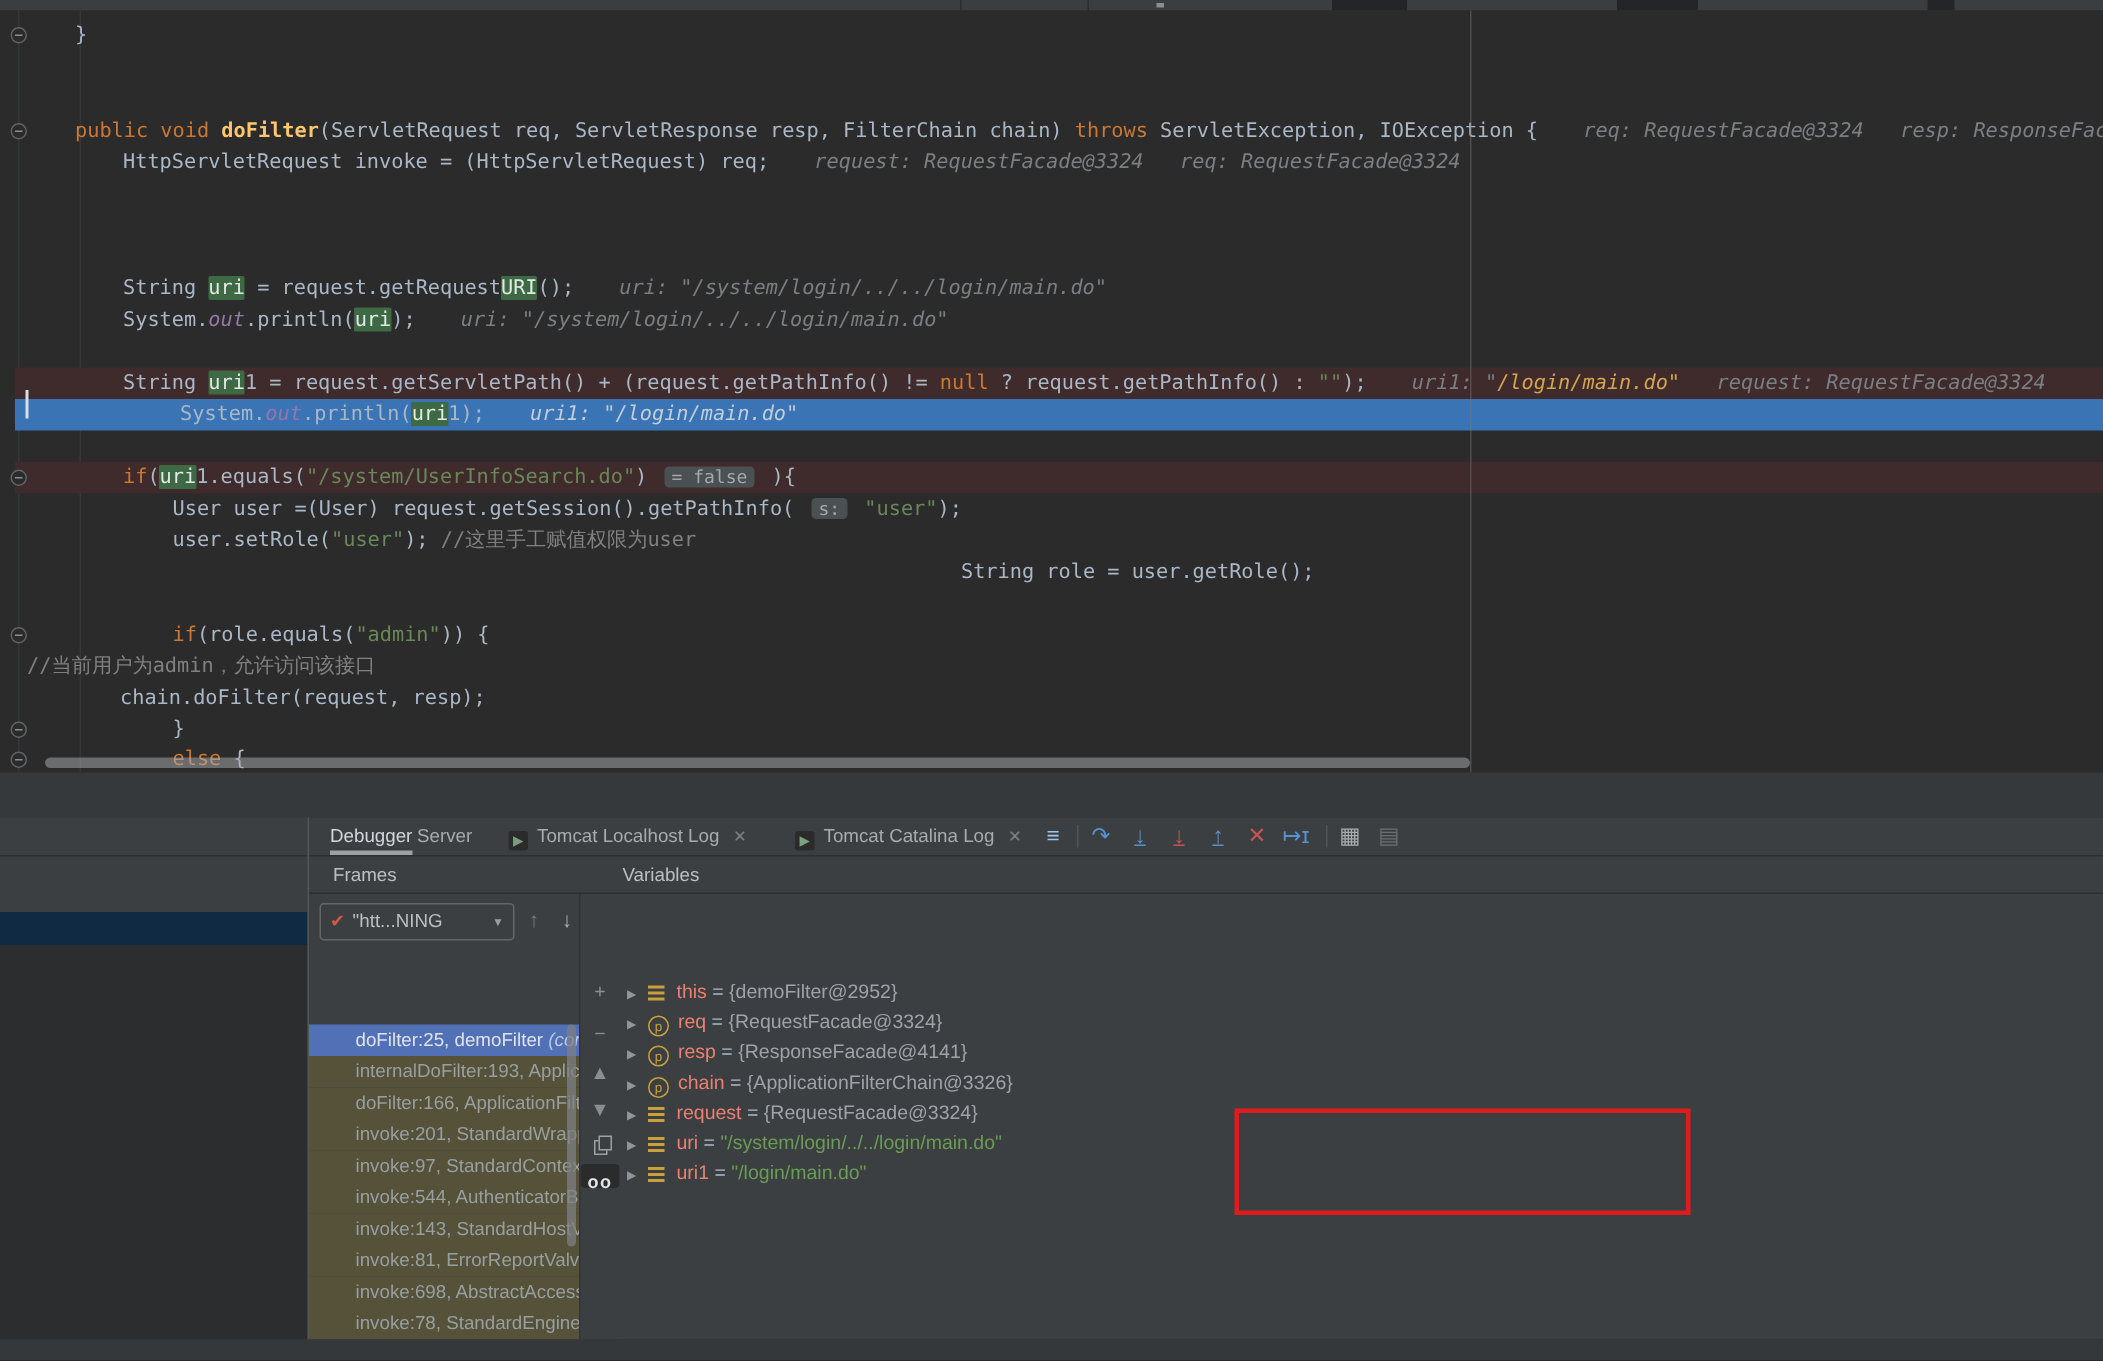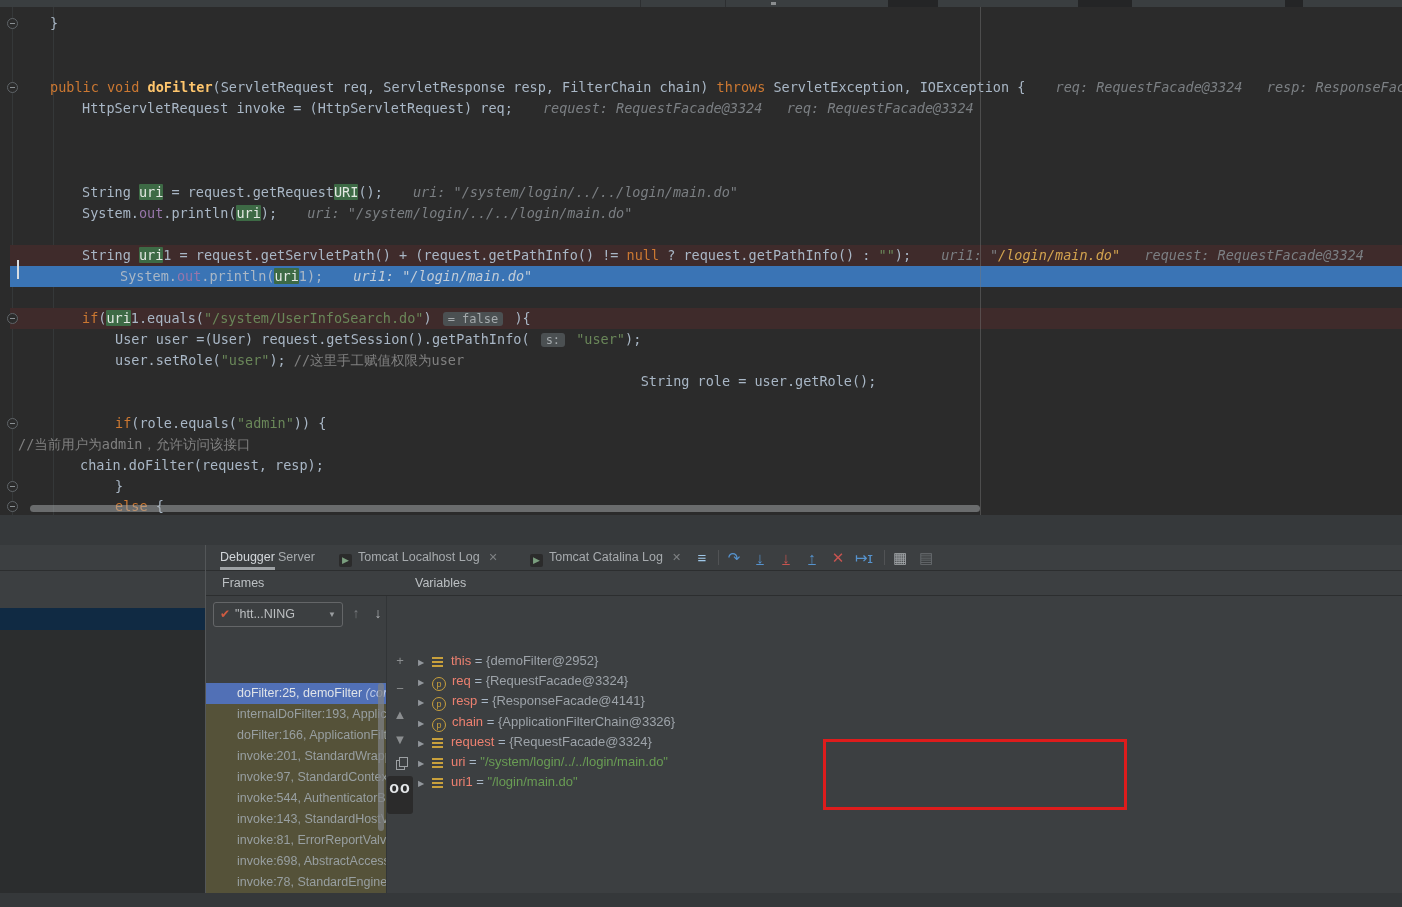--- a/index.html
+++ b/index.html
@@ -21,21 +21,21 @@
              font-family:"DejaVu Sans Mono",monospace;font-size:13.5px;color:#a9b7c6;}
   .band{position:absolute;left:10px;right:0;top:0;bottom:0;}
   .band.bp{background:#3f2b2b;}
   .band.exec{background:#3a74b5;}
   .code-text{position:relative;z-index:2;display:block;}
   .seg-pl{color:#a9b7c6}
   .seg-kw{color:#cc7832}
   .seg-decl{color:#ffc66d;font-weight:bold}
   .seg-str{color:#6a8759}
   .seg-cmt{color:#808080}
-  .seg-fld{color:#9876aa;}
+  .seg-fld{color:#9876aa;font-style:italic}
   .seg-hl{background:#3d6a45;color:#e2e8e2;border-radius:1px;}
   .seg-chip{background:#4b5052;color:#a4a9ac;border-radius:3px;padding:0 5px;margin:0 3px;font-size:12px;}
   .hints{margin-left:22px;}
   .h{color:#7b7f83;font-style:italic}
   .ho{color:#d4a44f;font-style:italic}
   .he{color:#c2cdd8;font-style:italic}
   .fold-icon{width:9px;height:9px;border:1px solid #5f6468;border-radius:50%;background:#2b2b2b;z-index:4;}
   .fold-icon::after{content:"";position:absolute;left:2px;top:4px;width:5px;height:1px;background:#8a8f93;}
   .caret-bar{left:17px;width:2px;background:#d8dde2;z-index:6;}
   .ed-hscroll{left:30px;top:498px;width:950px;height:7px;background:rgba(170,173,176,.5);border-radius:4px;z-index:7;}
@@ -77,21 +77,21 @@
   .frame-row{position:absolute;left:0;width:180px;height:21px;line-height:21px;font-size:12.5px;
              color:#989fa1;white-space:nowrap;overflow:hidden;padding-left:31px;box-sizing:border-box;}
   .frame-row.lib{background:#555239;}
   .frame-row.selected{background:#5170b6;color:#dfe3e8;}
   .frame-row.selected .ital{font-style:italic;color:#bcc8e4;}
   .fr-vscroll{left:172px;top:87px;width:6px;height:148px;background:rgba(125,128,131,.75);border-radius:3px;}
 
   
   .wstrip{left:386px;top:51px;width:26px;height:297px;background:#3c3f41;border-left:1px solid #323537;}
   .w-ico{position:absolute;left:0;width:26px;height:20px;line-height:20px;text-align:center;color:#8b8e90;font-size:13px;}
-  .w-box{background:#2b2b2b;border-radius:3px;height:38px;line-height:24px;color:#e3e6e8;font-weight:bold;font-size:16px;letter-spacing:1px;}
+  .w-box{background:#2b2b2b;border-radius:3px;height:16px;line-height:24px;color:#e3e6e8;font-weight:bold;font-size:12px;letter-spacing:1px;}
   .copy-glyph{position:relative;display:inline-block;width:9px;height:11px;}
   .copy-glyph i{position:absolute;display:block;width:7px;height:8px;border:1px solid #9da1a4;background:#3c3f41;}
   .copy-glyph i:first-child{left:0;top:3px;}
   .copy-glyph i:last-child{left:3px;top:0;}
 
   
   .vars{left:413px;top:51px;width:989px;height:297px;overflow:hidden;}
   .var-row{position:absolute;left:0;height:20px;line-height:20px;font-size:13px;white-space:nowrap;}
   .var-tri{display:inline-block;color:#91969b;font-size:8px;width:14px;margin-left:5px;}
   .vi-var{display:inline-block;width:11px;height:2px;background:#c8a03c;box-shadow:0 4px 0 #c8a03c,0 8px 0 #c8a03c;vertical-align:6px;margin-right:8px;}

